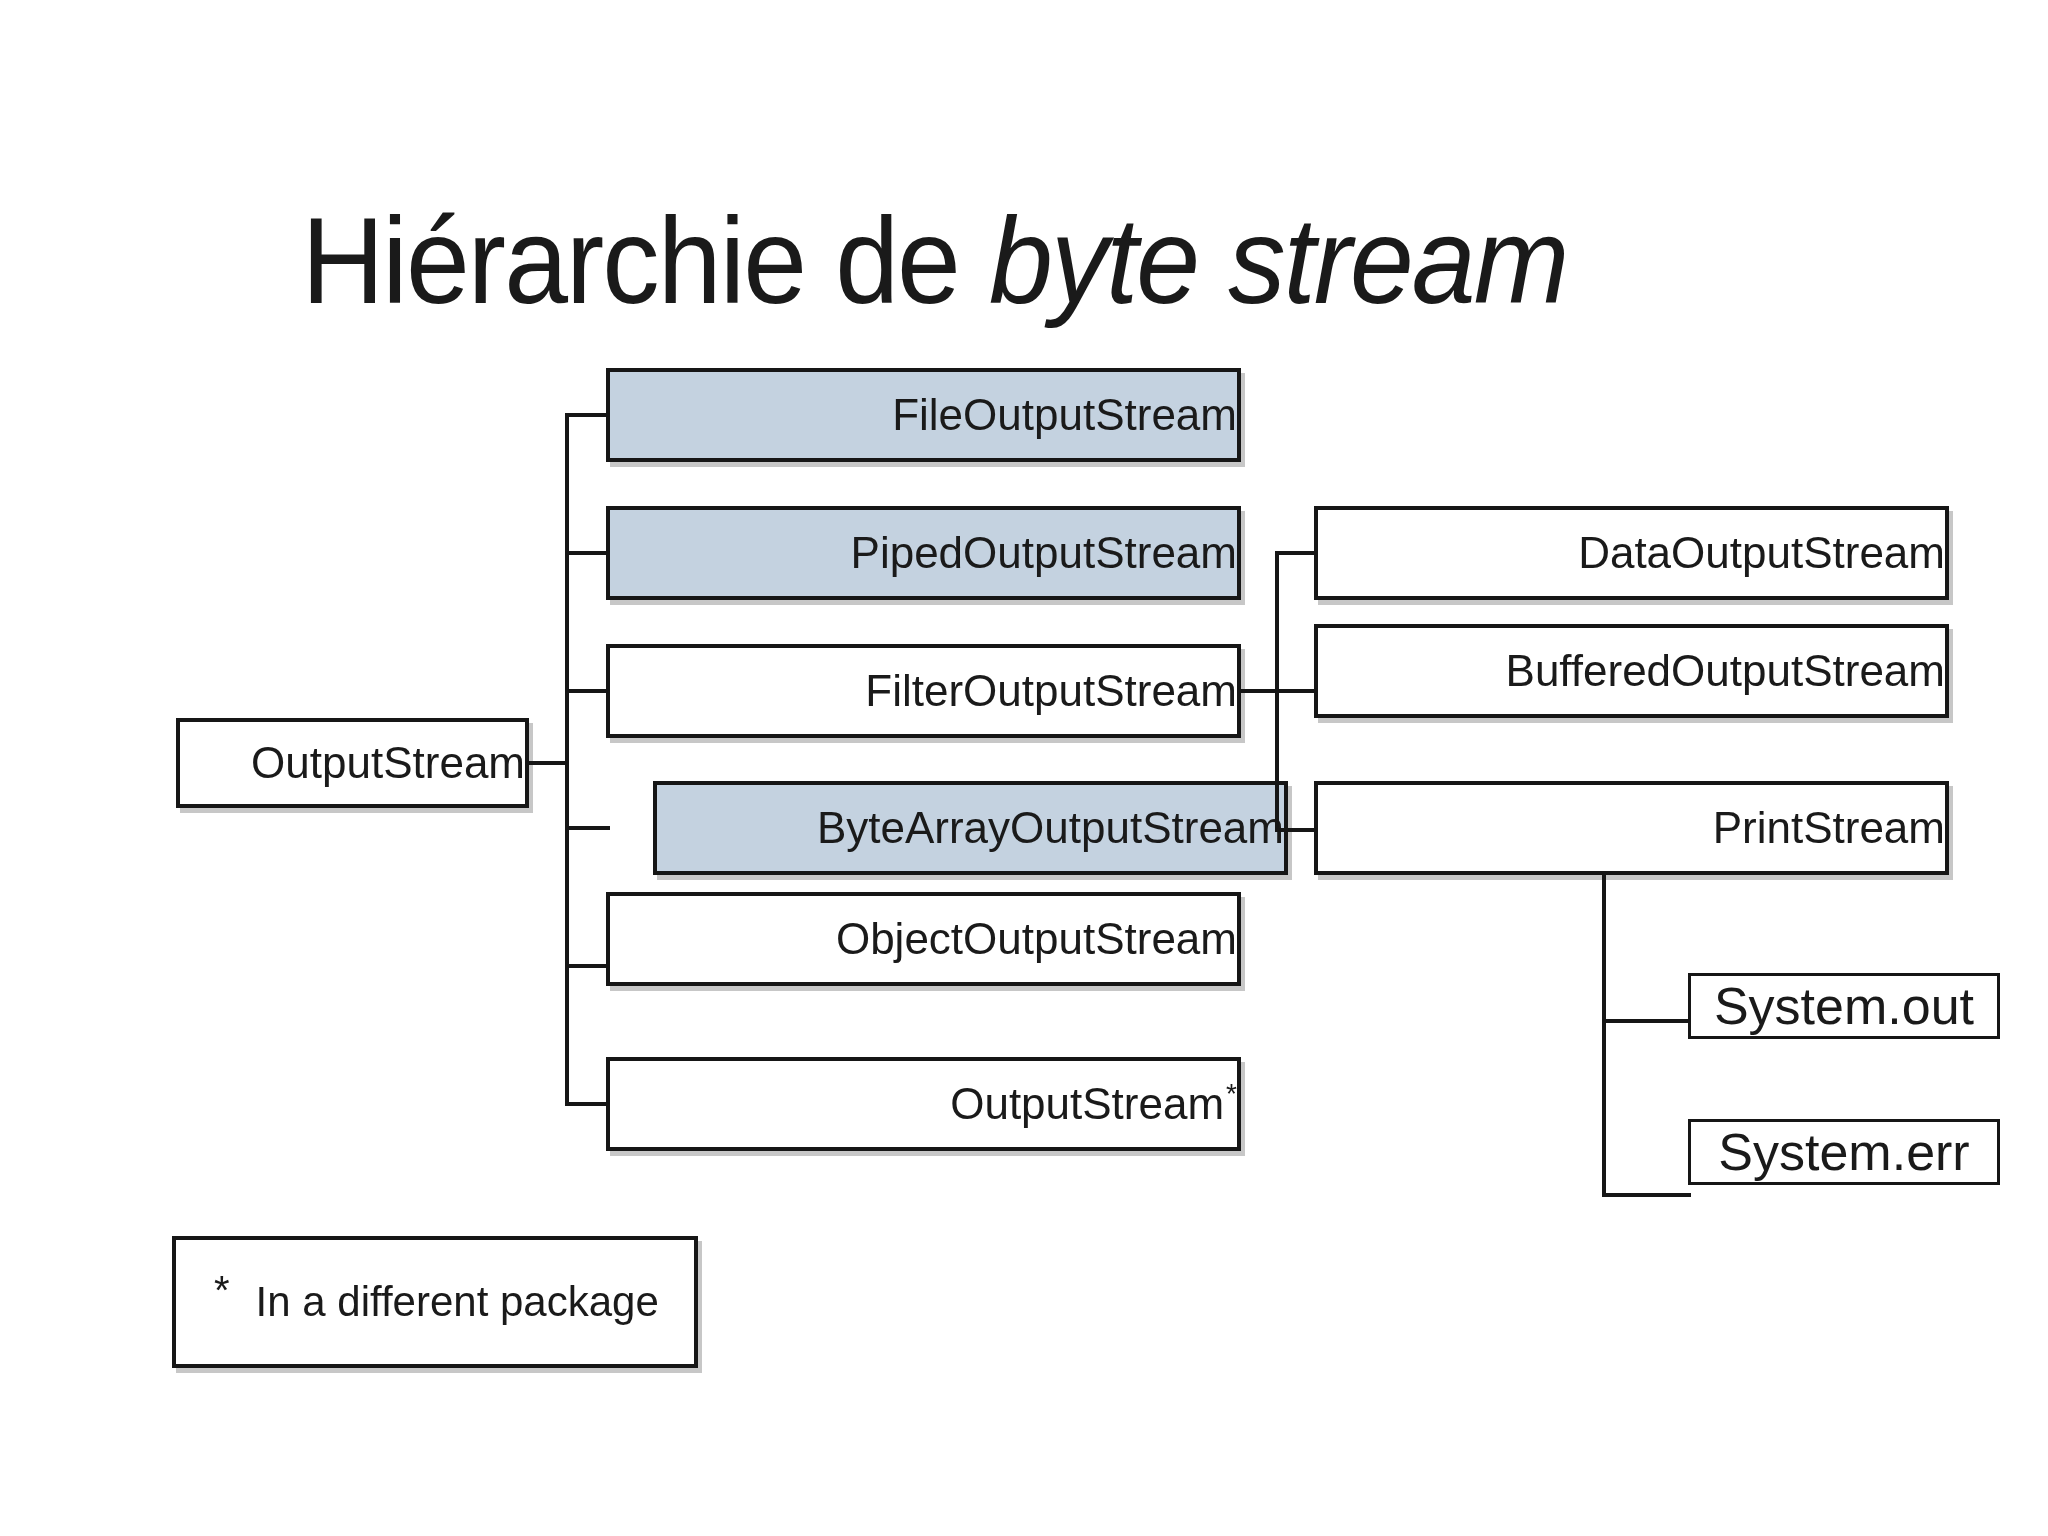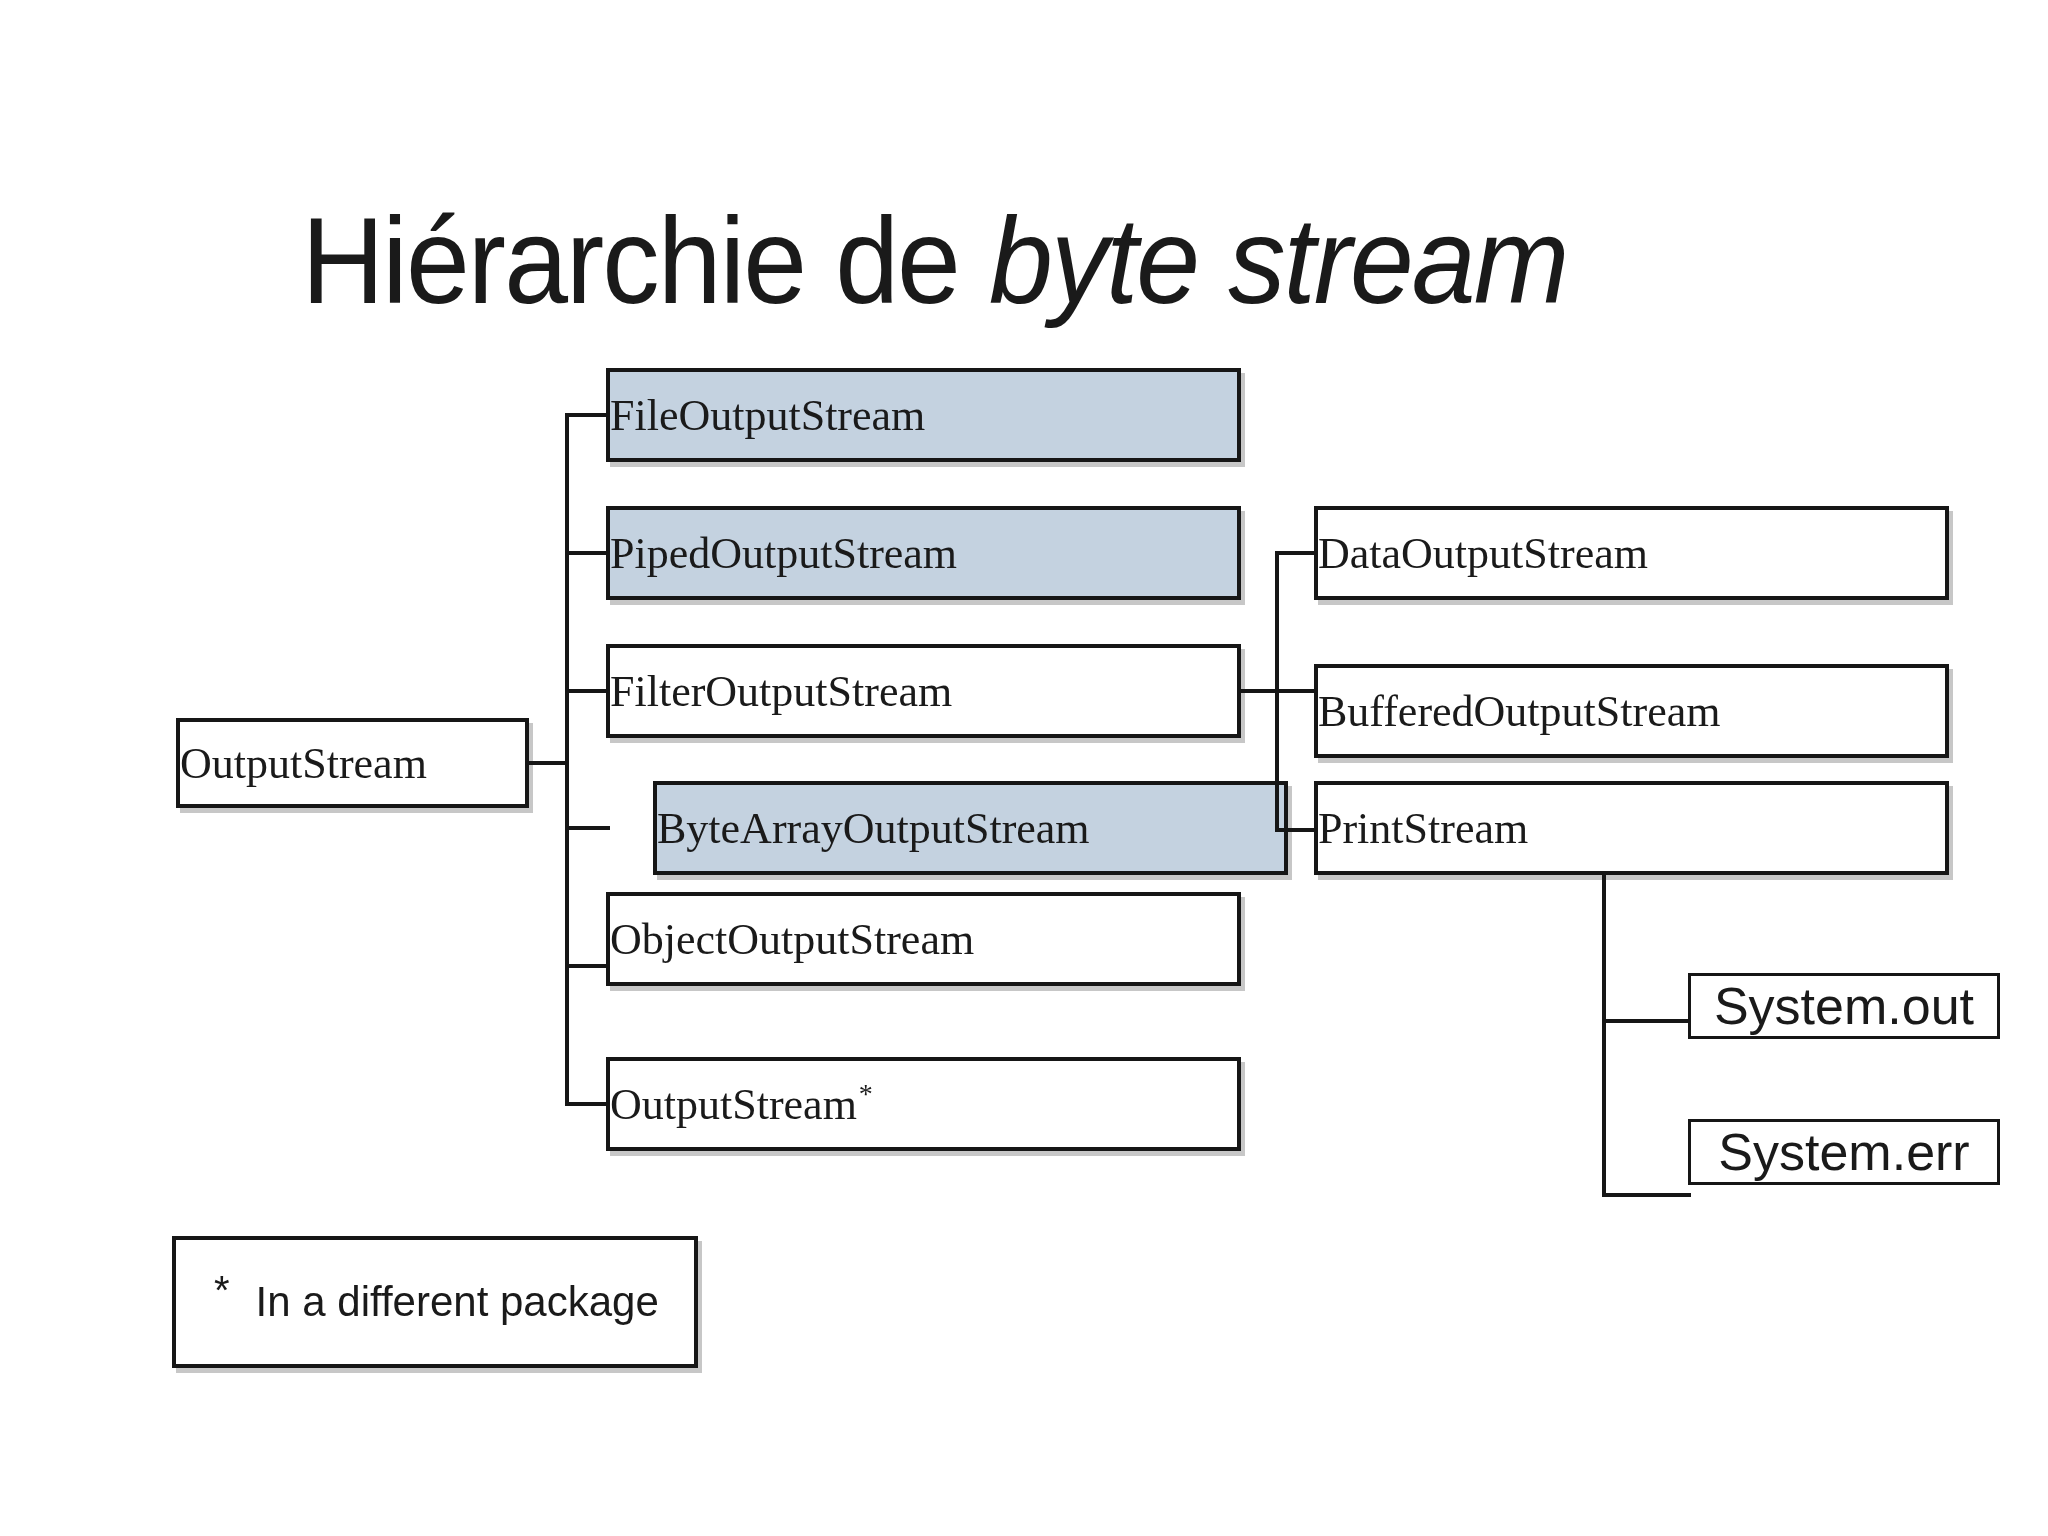--- a/index.html
+++ b/index.html
@@ -34,40 +34,40 @@
   }
   .title .squeeze{display:inline-block;transform:scaleX(.94);transform-origin:center;}
   .title .em{font-style:italic;}
   
   .node{
     position:absolute;
     box-sizing:border-box;
     border:4px solid var(--box-border);
     background:var(--plain-fill);
     box-shadow:4px 5px 0 var(--shadow-color);
-    display:flex;align-items:center;justify-content:flex-start;
-    font-family:Liberation Serif, serif;
+    display:flex;align-items:center;justify-content:flex-end;
+    font-family:Liberation Sans, sans-serif;
     font-size:44px;
     color:var(--text-color);
     white-space:nowrap;
   }
   .node.shaded{background:var(--shaded-fill);}
   .node sup{font-size:28px;line-height:0;vertical-align:super;margin-left:2px;}
   
   .col-mid{left:606px;width:635px;height:94px;}
   #node-file      {top:368px;}
   #node-piped     {top:506px;}
   #node-filter    {top:644px;}
   #node-bytearray {top:781px;margin-left:47px;}
   #node-object    {top:892px;}
   #node-output2   {top:1057px;}
   
   .col-right{left:1314px;width:635px;height:94px;}
   #node-data     {top:506px;}
-  #node-buffered {top:664px;}
+  #node-buffered {top:624px;}
   #node-print    {top:781px;}
   
   #node-root{left:176px;top:718px;width:353px;height:90px;}
   
   .sysbox{
     position:absolute;
     box-sizing:border-box;
     left:1688px;width:312px;height:66px;
     border:3px solid var(--box-border);
     background:var(--plain-fill);

